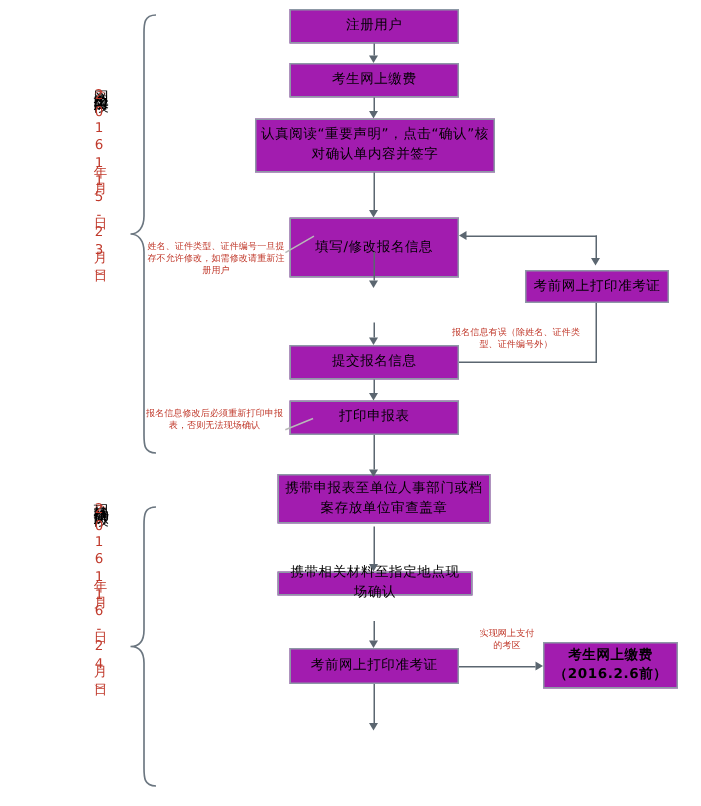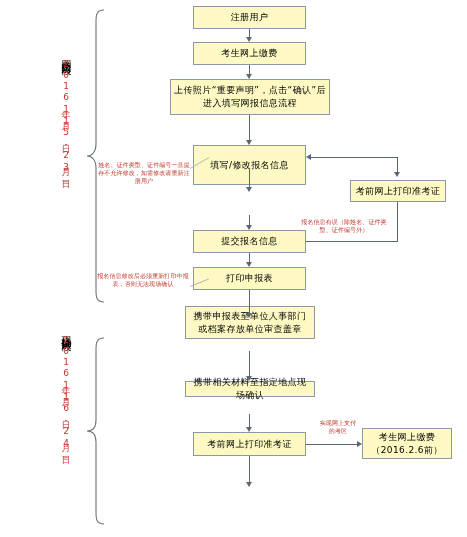--- a/index.html
+++ b/index.html
@@ -12,34 +12,34 @@
     width:467px;
     height:537px;
     background:#ffffff;
     overflow:hidden;
   }
 
   
   .box{
     position:absolute;
     box-sizing:border-box;
-    background:#fef9c3;
+    background:#a21caf;
     border:1px solid #8d98a6;
     color:#000000;
     font-size:9px;
     line-height:13px;
     text-align:center;
     display:flex;
     align-items:center;
     justify-content:center;
     padding:2px 3px;
     letter-spacing:.4px;
   }
   .box .t{display:block;width:100%;}
-  .box.bold{font-weight:normal;}
+  .box.bold{font-weight:bold;}
 
   
   .vline{
     position:absolute;
     width:1px;
     background:#5b6670;
   }
   .hline{
     position:absolute;
     height:1px;
@@ -126,41 +126,41 @@
 
   <div class="box" style="left:193px;top:6px;width:113px;height:23px;">
     <span class="t">注册用户</span>
   </div>
 
   <div class="box" style="left:193px;top:42px;width:113px;height:23px;">
     <span class="t">考生网上缴费</span>
   </div>
 
   <div class="box" style="left:170px;top:79px;width:160px;height:36px;">
-    <span class="t">上传照片“重要声明”，点击“确认”后进入填写网报信息流程</span>
+    <span class="t">认真阅读“重要声明”，点击“确认”核对确认单内容并签字</span>
   </div>
 
   <div class="box" style="left:193px;top:145px;width:113px;height:40px;">
     <span class="t">填写/修改报名信息</span>
   </div>
 
 
   <div class="box" style="left:193px;top:230px;width:113px;height:23px;">
     <span class="t">提交报名信息</span>
   </div>
 
   <div class="box" style="left:193px;top:267px;width:113px;height:23px;">
     <span class="t">打印申报表</span>
   </div>
 
   <div class="box" style="left:350px;top:180px;width:96px;height:22px;">
     <span class="t">考前网上打印准考证</span>
   </div>
 
-  <div class="box" style="left:185px;top:306px;width:130px;height:33px;justify-content:flex-end;">
+  <div class="box" style="left:185px;top:316px;width:142px;height:33px;justify-content:flex-end;">
     <span class="t">携带申报表至单位人事部门或档案存放单位审查盖章</span>
   </div>
 
   <div class="box" style="left:185px;top:381px;width:130px;height:16px;justify-content:flex-end;">
     <span class="t">携带相关材料至指定地点现场确认</span>
   </div>
 
   <div class="box" style="left:193px;top:432px;width:113px;height:24px;">
     <span class="t">考前网上打印准考证</span>
   </div>

